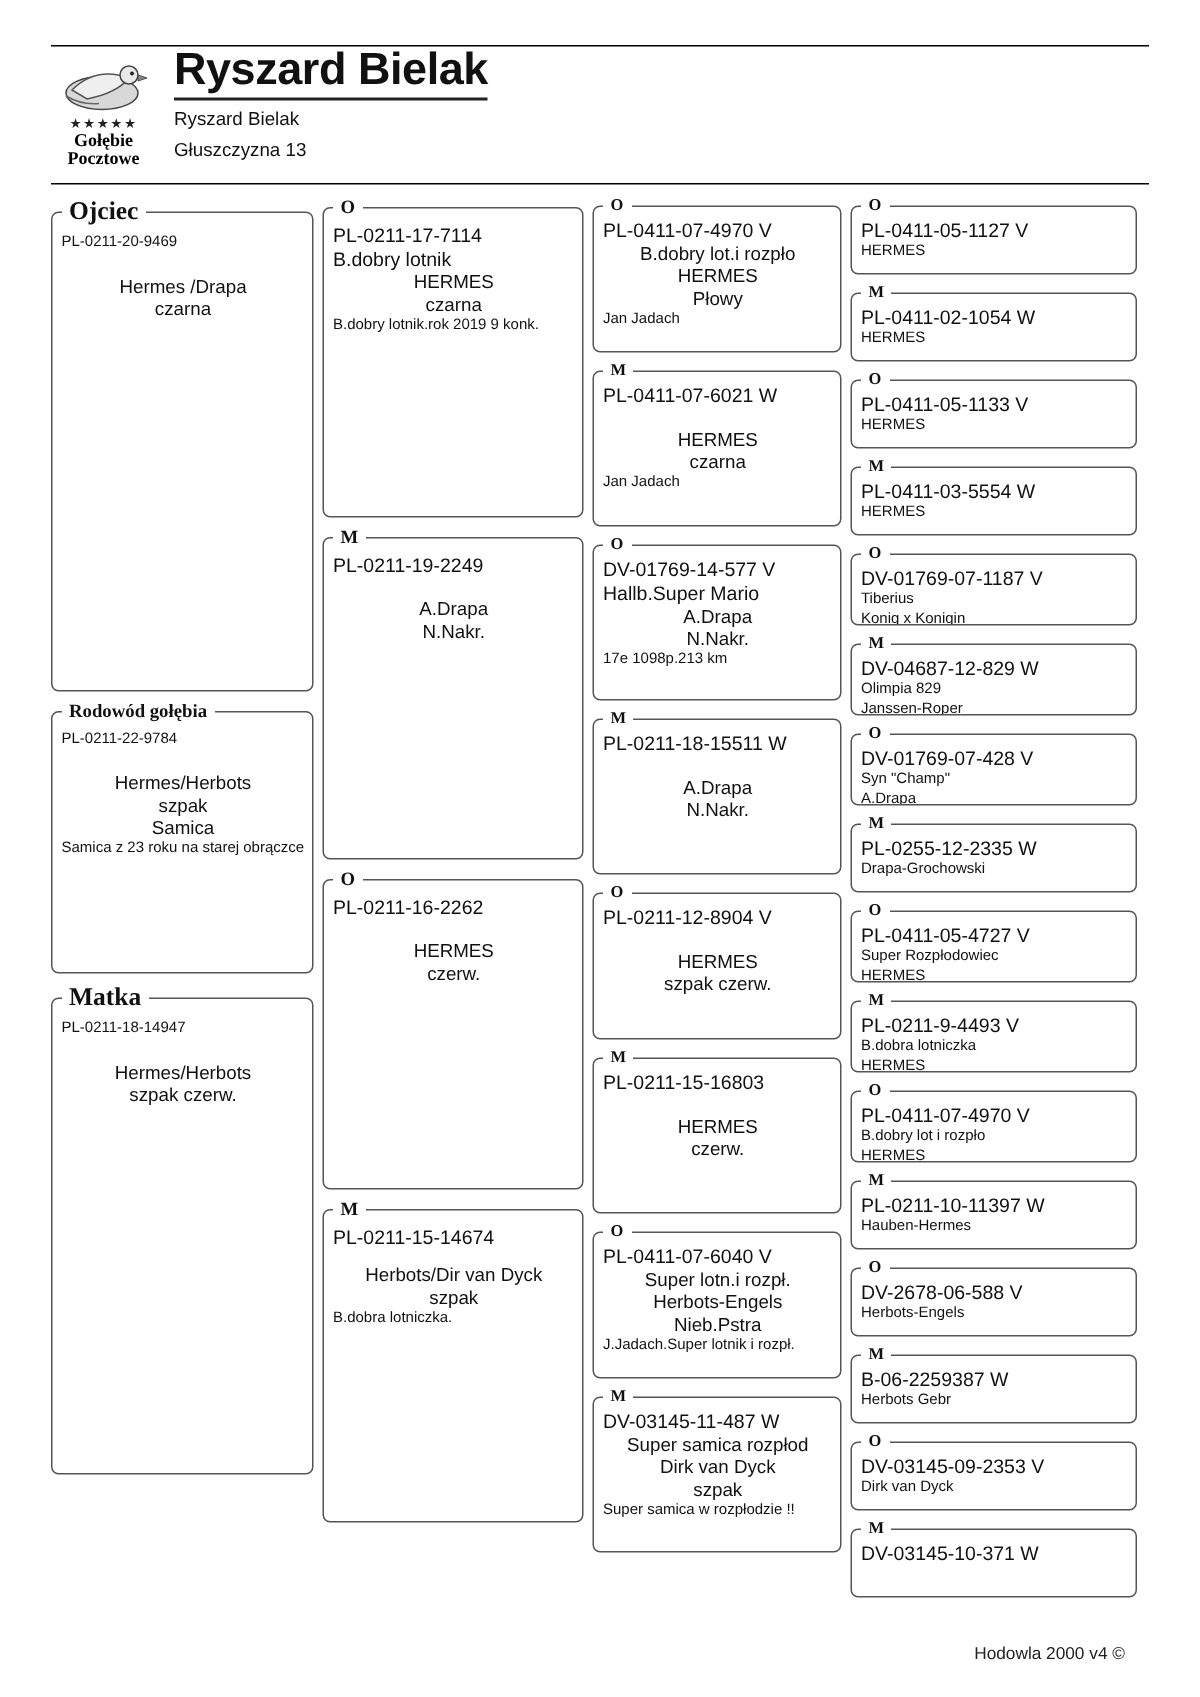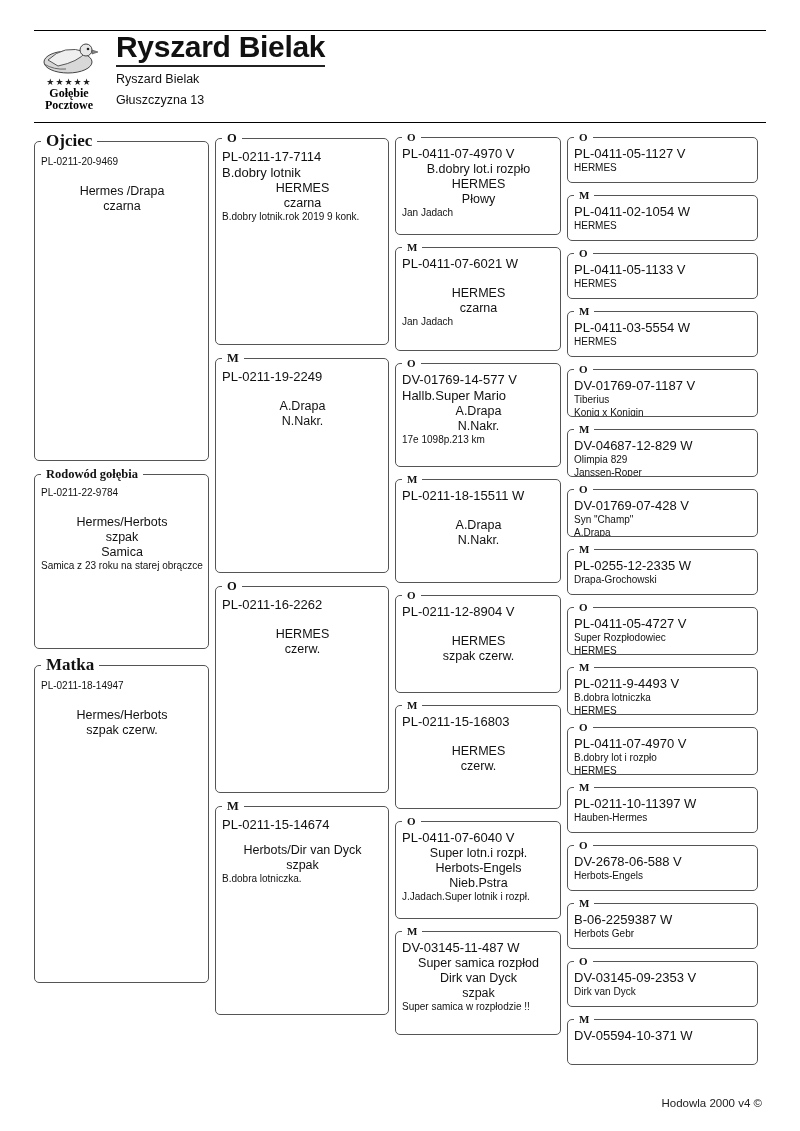--- a/index.html
+++ b/index.html
@@ -127,21 +127,21 @@
   
   .c3 { height: 104px; }
   .c3tall { height: 110px; }
 
   
   .c4 { height: 52px; }
   .c4b { height: 54px; }
 
   .footer {
     position: absolute;
-    right: 38px;
+    right: 50px;
     bottom: 22px;
     font-size: 11.5px;
     color: #222;
   }
   .hr-top {
     position: absolute;
     left: 34px; right: 34px; top: 30px;
     border-top: 1px solid #000;
   }
 </style>
@@ -412,21 +412,21 @@
       </fieldset>
 
       <fieldset class="box c4">
         <legend class="lg-sm">O</legend>
         <div class="ring">DV-03145-09-2353 V</div>
         <div class="sm">Dirk van Dyck</div>
       </fieldset>
 
       <fieldset class="box c4">
         <legend class="lg-sm">M</legend>
-        <div class="ring">DV-05594-10-371 W</div>
+        <div class="ring">DV-03145-10-371 W</div>
         <div class="sm"></div>
       </fieldset>
 
     </div>
   </div>
 
   <div class="footer">Hodowla 2000 v4 ©</div>
 </div>
 
 </body></html>

